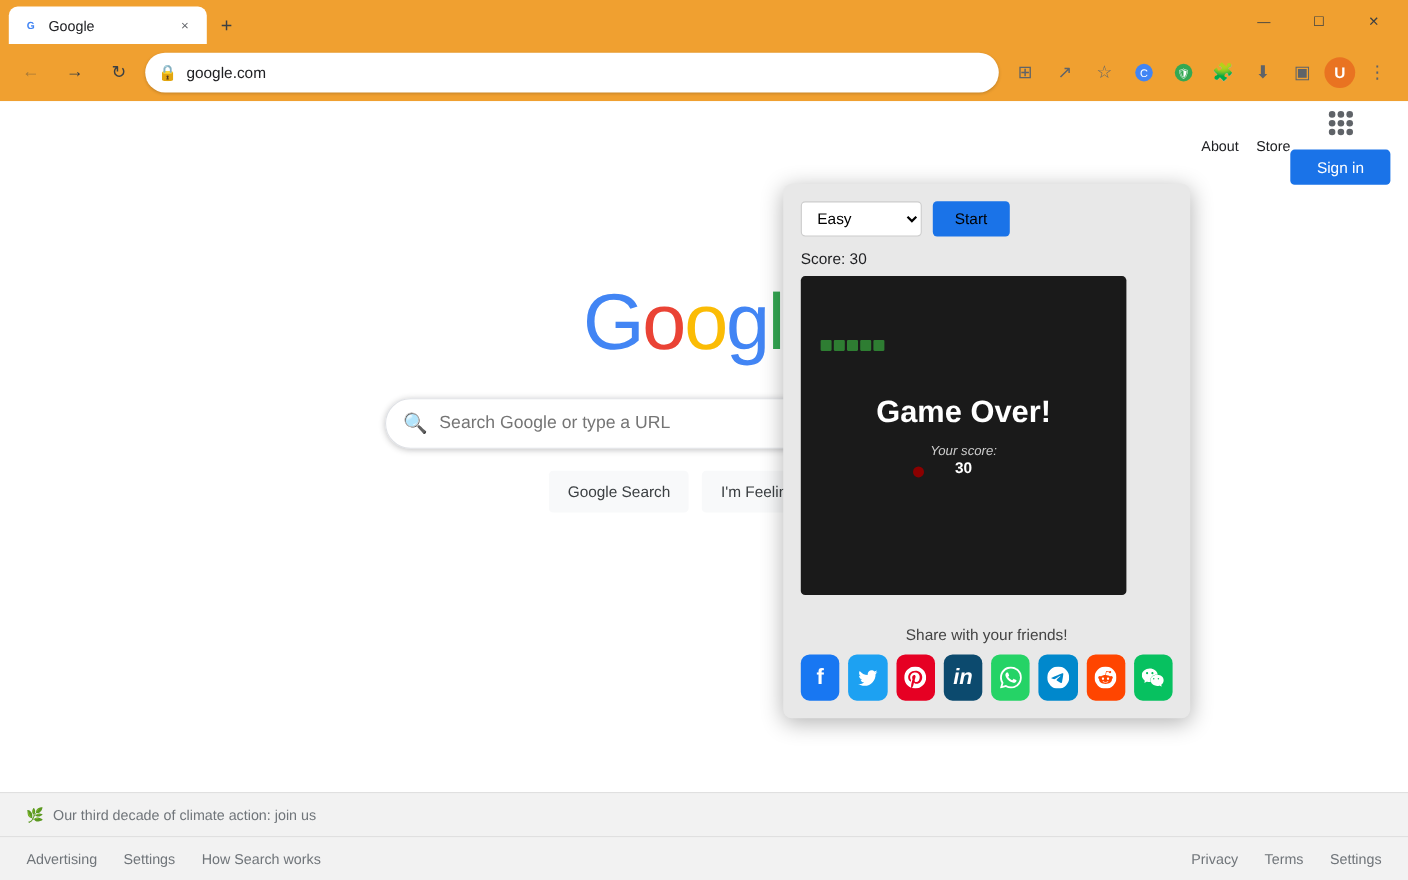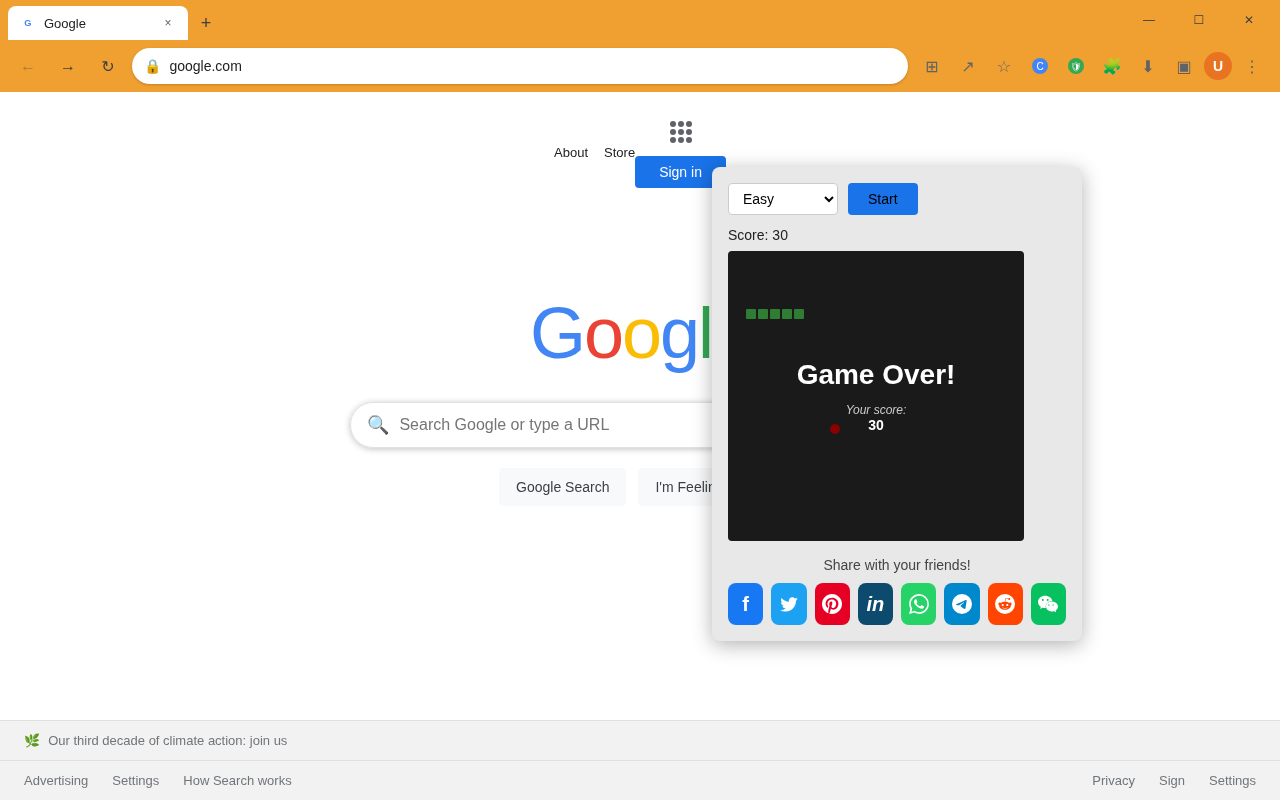--- a/index.html
+++ b/index.html
@@ -152,23 +152,23 @@
     .page-content {
       flex: 1;
       background: white;
       position: relative;
       overflow: hidden;
     }
 
     
     .page-header {
       display: flex;
-      justify-content: center;
-      align-items: center;
-      padding: 24px 16px;
+      justify-content: flex-end;
+      align-items: center;
+      padding: 4px 16px;
       position: relative;
       z-index: 1;
     }
     .header-links { display: flex; gap: 16px; }
     .header-link { font-size: 13px; color: #202124; cursor: pointer; text-decoration: none; }
     .header-right { display: flex; align-items: center; gap: 8px; flex-direction: column; }
     .grid-icon {
       width: 32px; height: 32px;
       display: flex; align-items: center; justify-content: center;
       cursor: pointer; border-radius: 50%;
@@ -354,21 +354,21 @@
       font-size: 12px;
       color: #ccc;
       font-style: italic;
     }
     .game-over-score-value {
       font-size: 14px;
       color: white;
       font-weight: bold;
     }
     .share-section {
-      margin-top: 16px;
+      margin-top: 28px;
       text-align: center;
     }
     .share-label {
       font-size: 14px;
       color: #444;
       margin-bottom: 10px;
     }
     .share-icons {
       display: flex;
       gap: 8px;
@@ -510,21 +510,21 @@
         <span>Our third decade of climate action: join us</span>
       </div>
       <div class="footer-bottom">
         <div class="footer-links">
           <a class="footer-link">Advertising</a>
           <a class="footer-link">Settings</a>
           <a class="footer-link">How Search works</a>
         </div>
         <div class="footer-links">
           <a class="footer-link">Privacy</a>
-          <a class="footer-link">Sign</a>
+          <a class="footer-link">Terms</a>
           <a class="footer-link">Settings</a>
         </div>
       </div>
     </div>
 
     <div class="game-panel">
       <div class="game-controls">
         <select class="difficulty-select">
           <option>Easy</option>
           <option>Medium</option>

